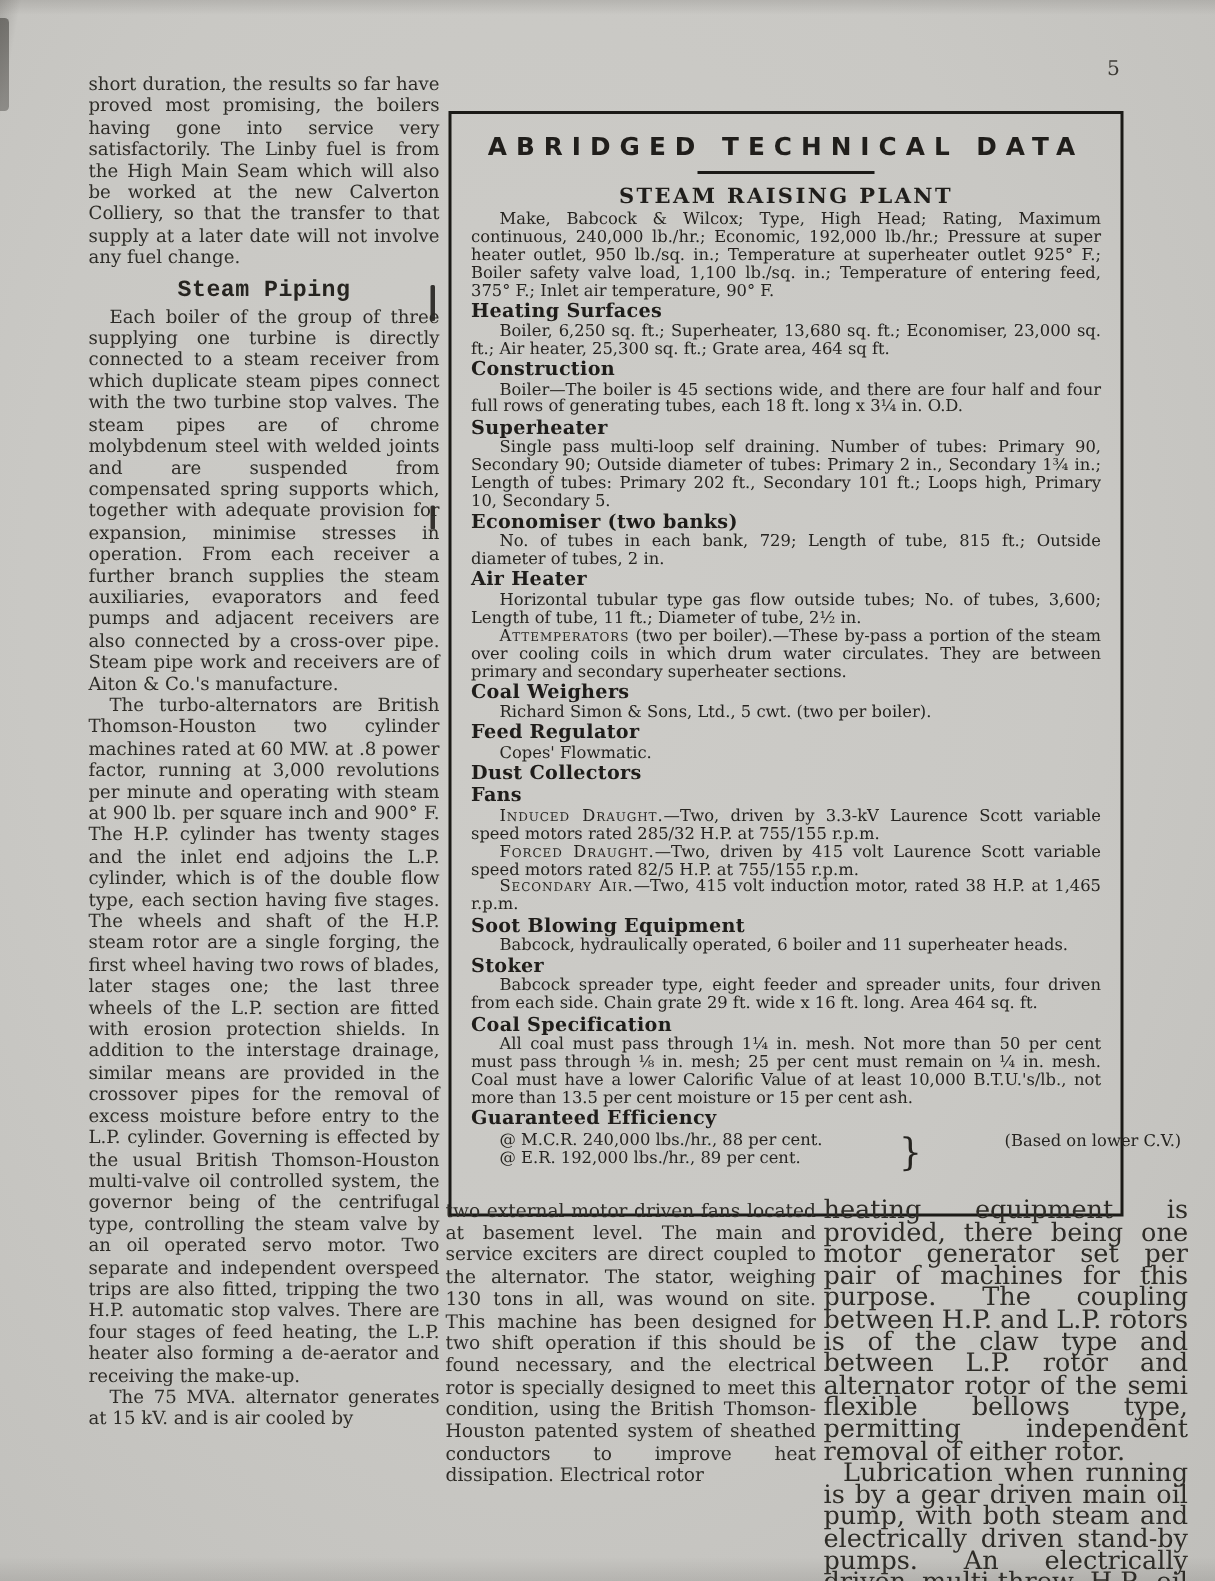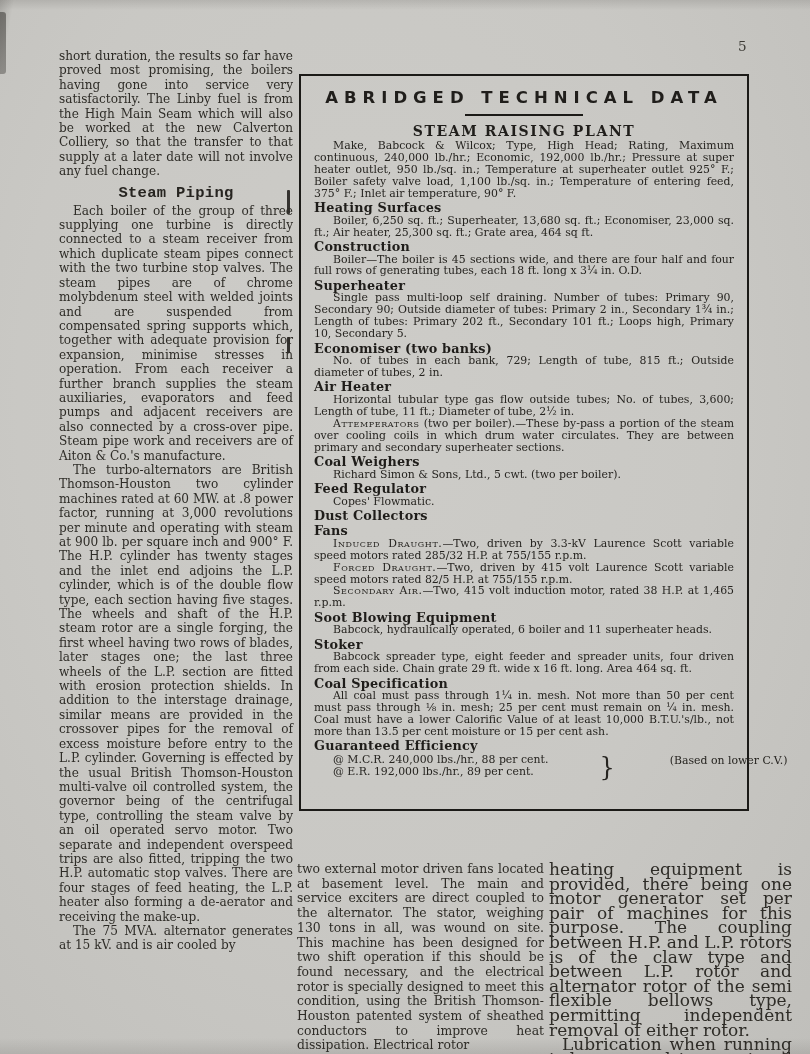--- a/index.html
+++ b/index.html
@@ -57,21 +57,21 @@
     margin:1.5px 0 0;font-size:12.8px;line-height:13.6px;
     font-weight:bold;letter-spacing:.2px;color:#1f1d1a;text-align:left;
   }
   .sc{font-variant:small-caps;letter-spacing:.6px;}
   .eff-row{display:flex;margin-top:1px;gap:45px;}
   .eff-lines{padding-left:19px;}
   .eff-lines div{font-size:10.9px;line-height:12.2px;white-space:nowrap;}
   .eff-brace{font-size:24px;font-weight:400;margin:0 10px 0 6px;transform:scaleY(1.05);}
   .eff-note{font-size:10.9px;white-space:nowrap;}
   
-  .bottom-col{position:absolute;top:862px;text-align:justify;color:#2e2c27;}
+  .bottom-col{position:absolute;top:800px;text-align:justify;color:#2e2c27;}
   .bottom-col p{margin:0;}
   .col-mid{left:297px;width:247px;font-size:12.4px;line-height:14.7px;}
   .col-right{left:549px;width:243px;font-size:17px;line-height:14.6px;}
   .col-right p.indented{text-indent:13px;}
   
   .scan-tick{position:absolute;background:#34322f;border-radius:1px;}
   .tick-1{left:287px;top:190px;width:3px;height:24px;}
   .tick-2{left:287px;top:337px;width:3px;height:16px;}
   .corner-smudge{
     position:absolute;left:0;top:12px;width:6px;height:62px;

